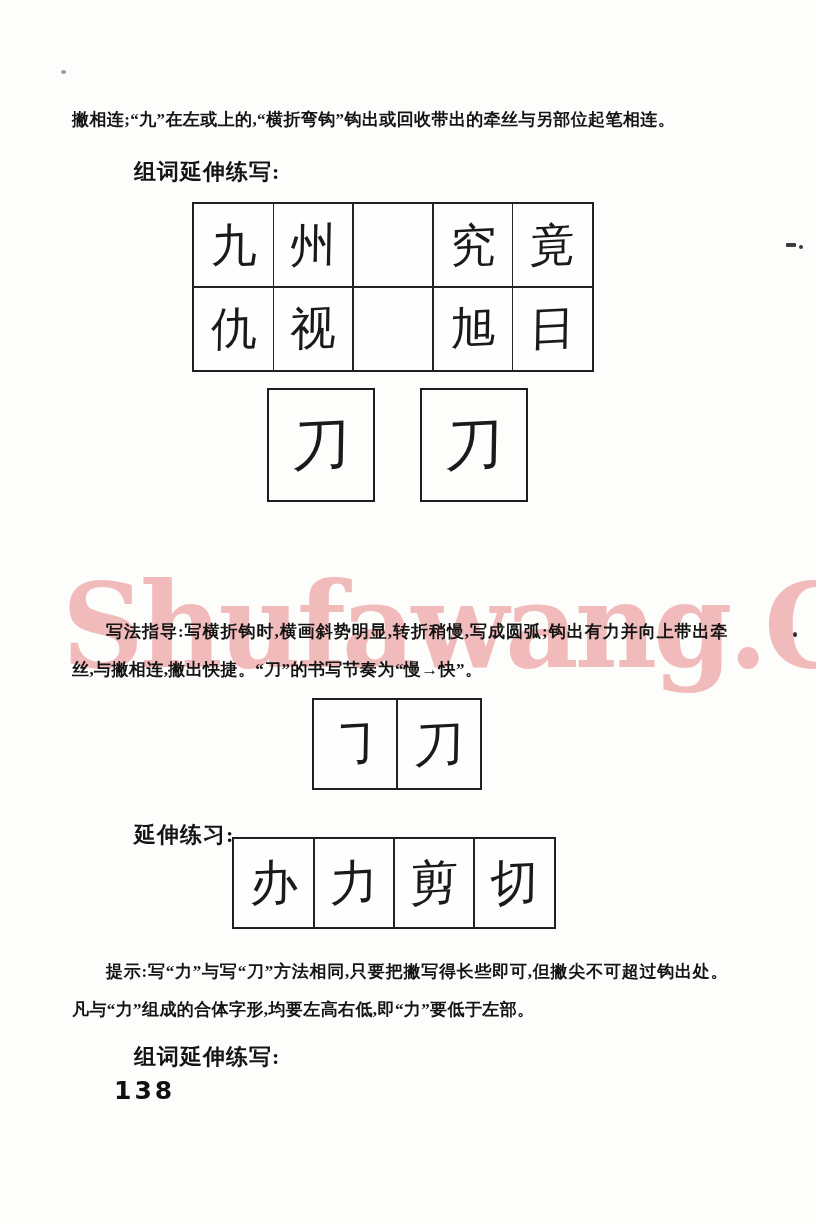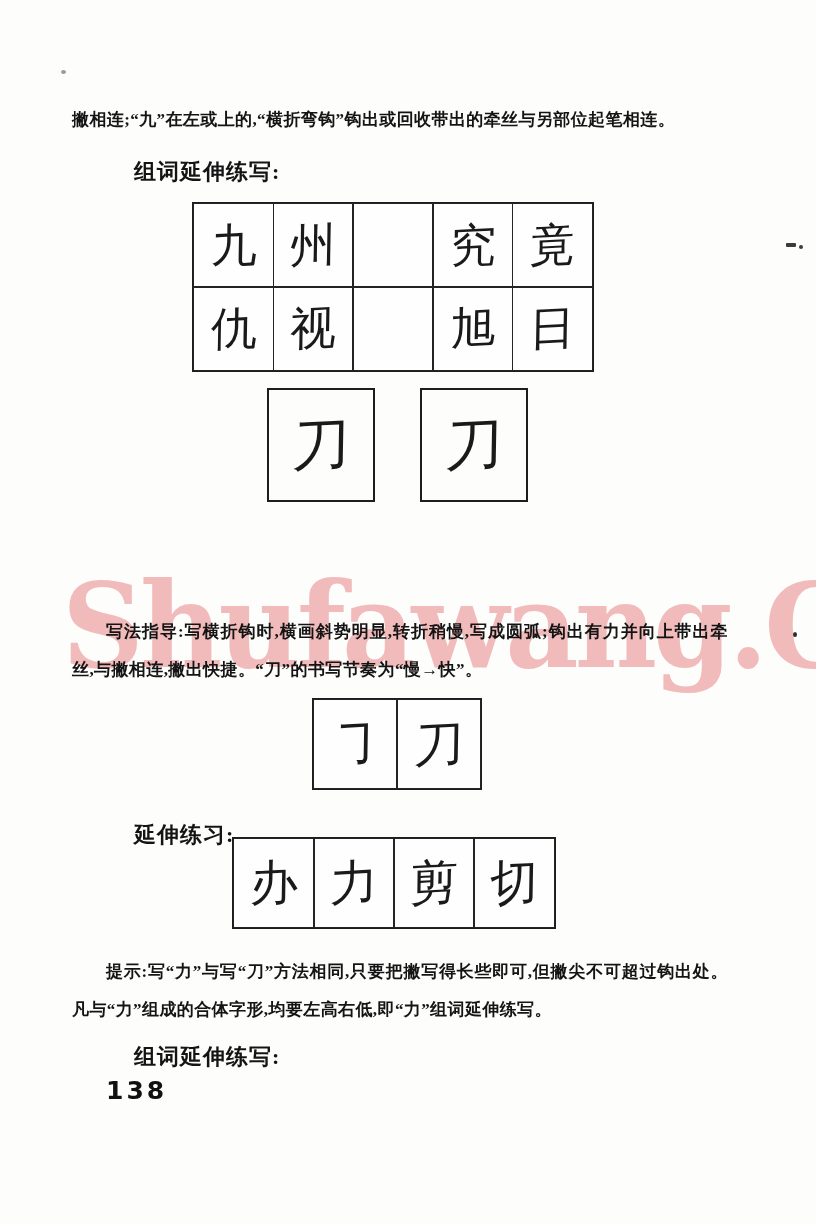--- a/index.html
+++ b/index.html
@@ -41,21 +41,21 @@
   #model-boxes{position:absolute;left:267px;top:388px;display:flex;gap:45px;}
   #model-boxes .cell{
     width:104px;height:110px;border:2.5px solid #1d1d1d;
     display:flex;align-items:center;justify-content:center;font-size:58px;
   }
   #stroke-pair{left:312px;top:698px;width:166px;height:88px;
     grid-template-columns:repeat(2,1fr);font-size:50px;}
   #extension-grid{left:232px;top:837px;width:320px;height:88px;
     grid-template-columns:repeat(4,1fr);font-size:48px;}
   .page-number{
-    position:absolute;left:106px;top:1076px;
+    position:absolute;left:114px;top:1076px;
     font-family:"DejaVu Sans",sans-serif;font-weight:bold;font-size:25px;
     letter-spacing:3px;color:#111;
   }
   .speck{position:absolute;background:#9a9a9a;border-radius:50%;}
   #speck-1{left:61px;top:70px;width:5px;height:4px;}
   #speck-2{left:786px;top:243px;width:10px;height:4px;background:#3c3c3c;border-radius:1px;}
   #speck-2b{left:799px;top:245px;width:4px;height:4px;background:#3c3c3c;}
   #speck-3{left:793px;top:632px;width:4px;height:5px;background:#2b2b2b;}
 </style>
 </head>
@@ -135,21 +135,21 @@
           <span class="hand">力</span>
         </div>
         <div class="cell">
           <span class="hand">剪</span>
         </div>
         <div class="cell">
           <span class="hand">切</span>
         </div>
       </div>
 
-    <p class="para indent" style="top:936px;">提示:写“力”与写“刀”方法相同,只要把撇写得长些即可,但撇尖不可超过钩出处。凡与“力”组成的合体字形,均要左高右低,即“力”组词延伸练写。</p>
+    <p class="para indent" style="top:936px;">提示:写“力”与写“刀”方法相同,只要把撇写得长些即可,但撇尖不可超过钩出处。凡与“力”组成的合体字形,均要左高右低,即“力”要低于左部。</p>
 
     <div class="label" style="top:1042px;">组词延伸练写:</div>
 
     <div class="page-number">138</div>
 
     <div class="speck" id="speck-1"></div>
     <div class="speck" id="speck-2"></div>
     <div class="speck" id="speck-2b"></div>
     <div class="speck" id="speck-3"></div>
   </div>

